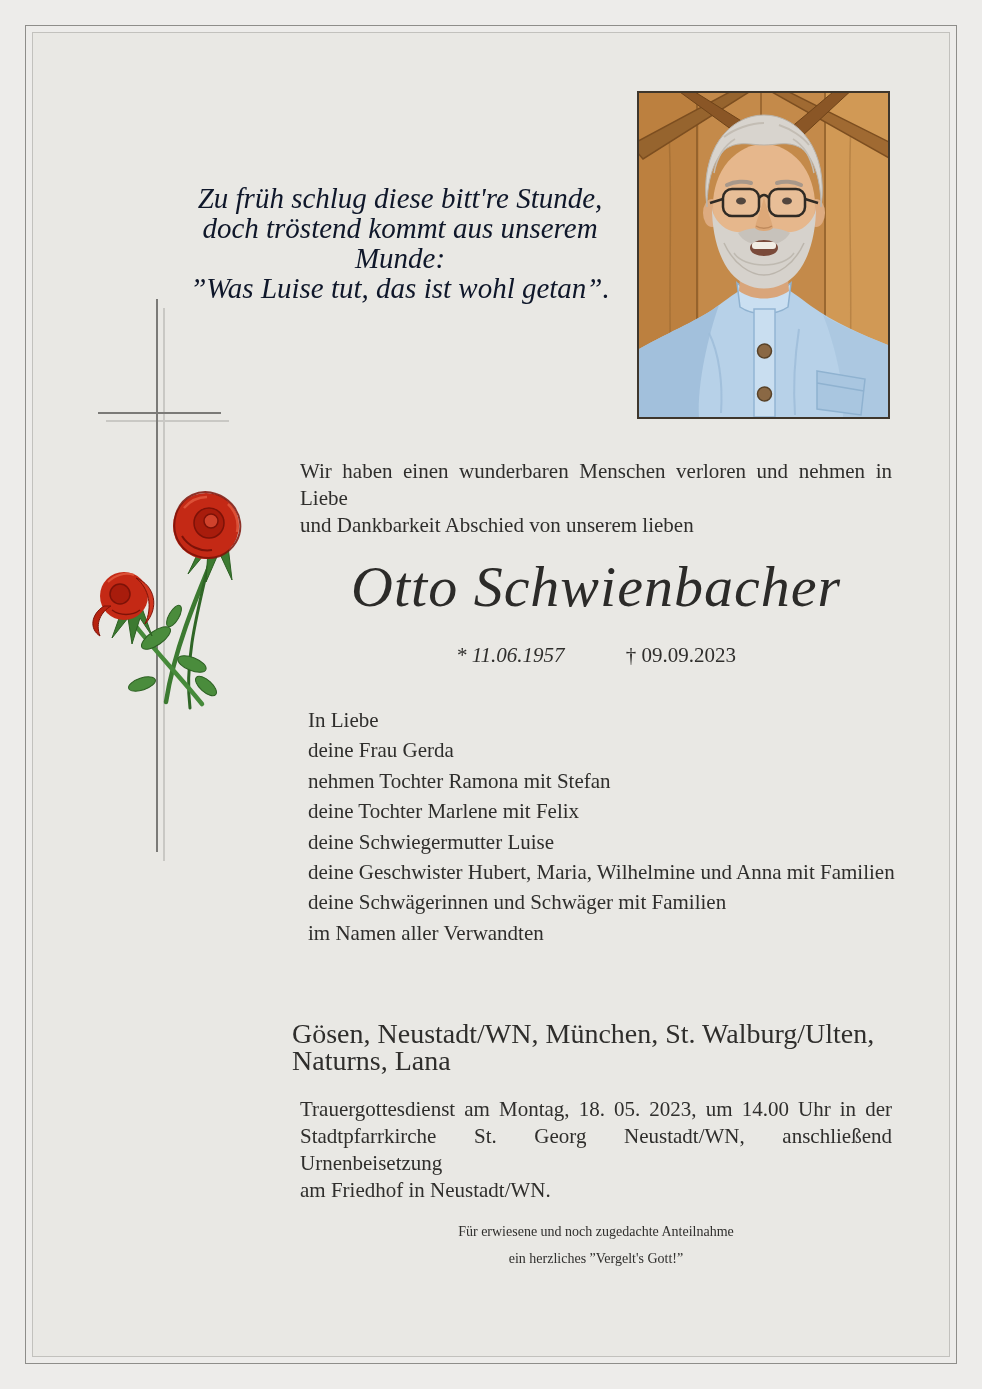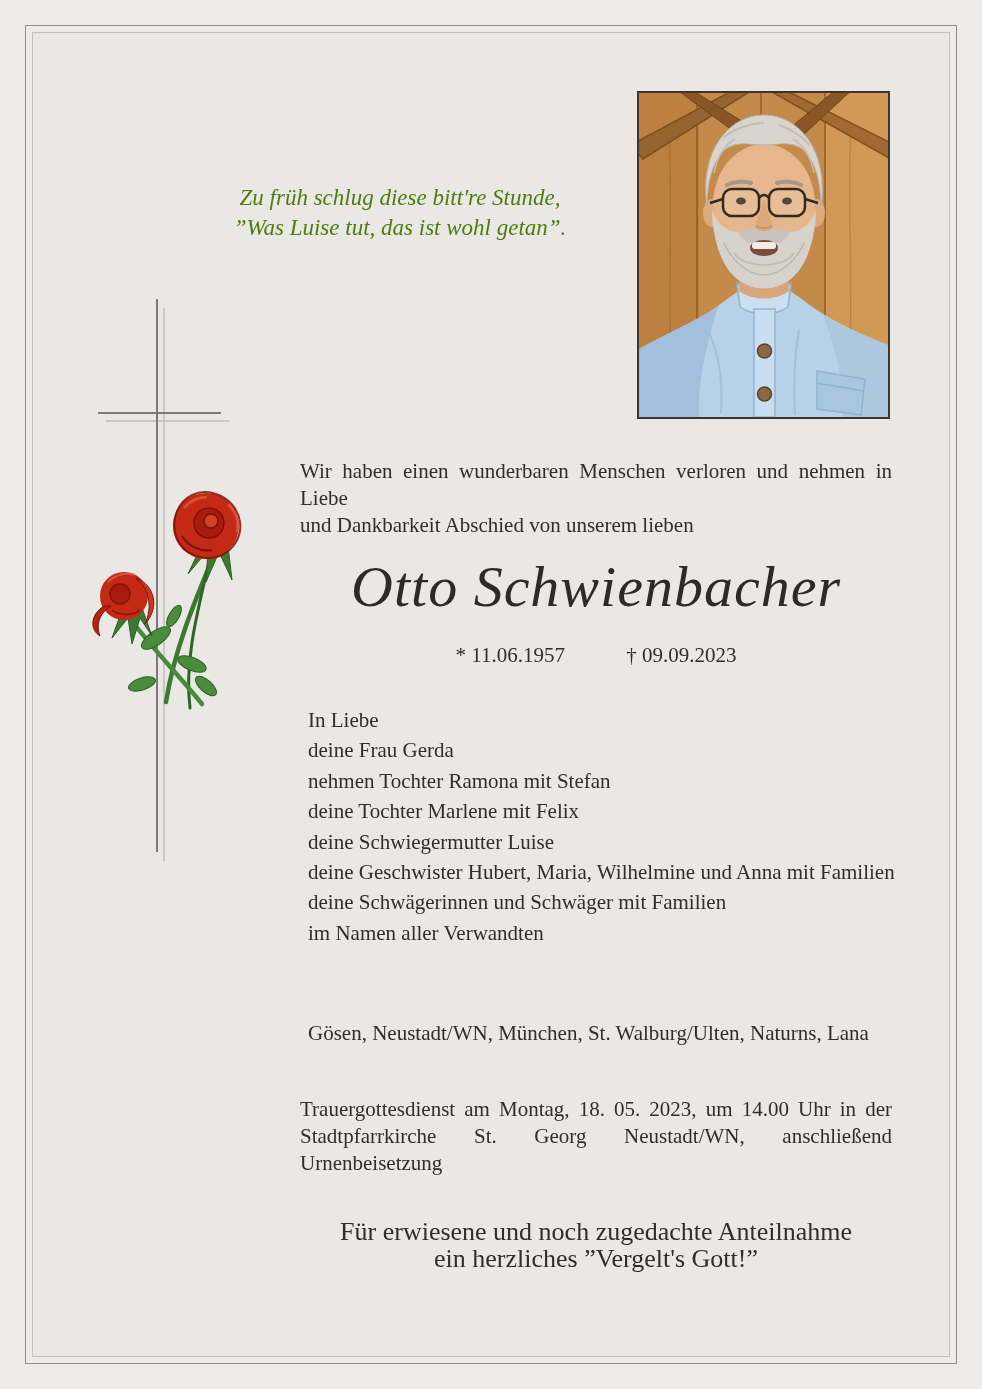--- a/index.html
+++ b/index.html
@@ -18,22 +18,22 @@
   }
   .frame-light{
     position:absolute;left:32px;top:32px;right:32px;bottom:32px;
     border:1px solid #c2c1bd;
     background:#e9e8e4;
   }
   .poem{
     position:absolute;left:190px;top:183px;width:420px;
     text-align:center;
     font-style:italic;
-    font-size:23px;line-height:30px;
-    color:#4d7c0f;
+    font-size:29px;line-height:30px;
+    color:#0f172a;
   }
   .photo-frame{
     position:absolute;left:637px;top:91px;width:249px;height:324px;
     border:2px solid #3e362c;
     background:#c89051;
   }
   .photo-frame svg{display:block;}
   
   .cross-line{position:absolute;}
   .cross-v-dark{left:156px;top:299px;width:2px;height:553px;background:#7b7a77;}
@@ -52,49 +52,50 @@
     font-style:italic;
     font-size:58px;line-height:70px;
     letter-spacing:1px;
     color:#2c2b29;
   }
   .dates{
     position:absolute;left:300px;top:642px;width:592px;
     text-align:center;
     font-size:21px;line-height:27px;
   }
-  .dates .birth{margin-right:56px;}
+  .dates .birth{margin-right:56px;font-style:italic;}
   .family{
     position:absolute;left:308px;top:705px;width:592px;
     font-size:21px;line-height:30.4px;
   }
   .places{
-    position:absolute;left:308px;top:1020px;width:592px;
-    font-size:21px;line-height:27px;
+    position:absolute;left:292px;top:1020px;width:592px;
+    font-size:28px;line-height:27px;
   }
   .funeral{
     position:absolute;left:300px;top:1096px;width:592px;
     font-size:21px;line-height:27px;
   }
   .closing{
     position:absolute;left:300px;top:1218px;width:592px;
     text-align:center;
-    font-size:26px;line-height:27px;
+    font-size:14px;line-height:27px;
   }
 </style>
 </head>
 <body>
 
 <div class="page">
 
   <div class="frame-dark"></div>
   <div class="frame-light"></div>
 
   <div class="poem">
     <div>Zu früh schlug diese bitt're Stunde,</div>
+    <div>doch tröstend kommt aus unserem Munde:</div>
     <div>”Was Luise tut, das ist wohl getan”.</div>
   </div>
 
   <div class="photo-frame">
     <svg width="249" height="324" viewBox="0 0 249 324">
 
       <g>
         <rect x="0" y="0" width="249" height="324" fill="#c48a4a"></rect>
         <rect x="0" y="0" width="60" height="324" fill="#b97c3c" opacity="0.75"></rect>
         <rect x="185" y="0" width="64" height="324" fill="#d59c58" opacity="0.8"></rect>
@@ -235,20 +236,21 @@
     <div>deine Geschwister Hubert, Maria, Wilhelmine und Anna mit Familien</div>
     <div>deine Schwägerinnen und Schwäger mit Familien</div>
     <div>im Namen aller Verwandten</div>
   </div>
 
   <div class="places">Gösen, Neustadt/WN, München, St. Walburg/Ulten, Naturns, Lana</div>
 
   <div class="funeral">
     <div class="just">Trauergottesdienst am Montag, 18. 05. 2023, um 14.00 Uhr in der</div>
     <div class="just">Stadtpfarrkirche St. Georg Neustadt/WN, anschließend Urnenbeisetzung</div>
+    <div>am Friedhof in Neustadt/WN.</div>
   </div>
 
   <div class="closing">
     <div>Für erwiesene und noch zugedachte Anteilnahme</div>
     <div>ein herzliches ”Vergelt's Gott!”</div>
   </div>
 
 </div>
 
 </body></html>

